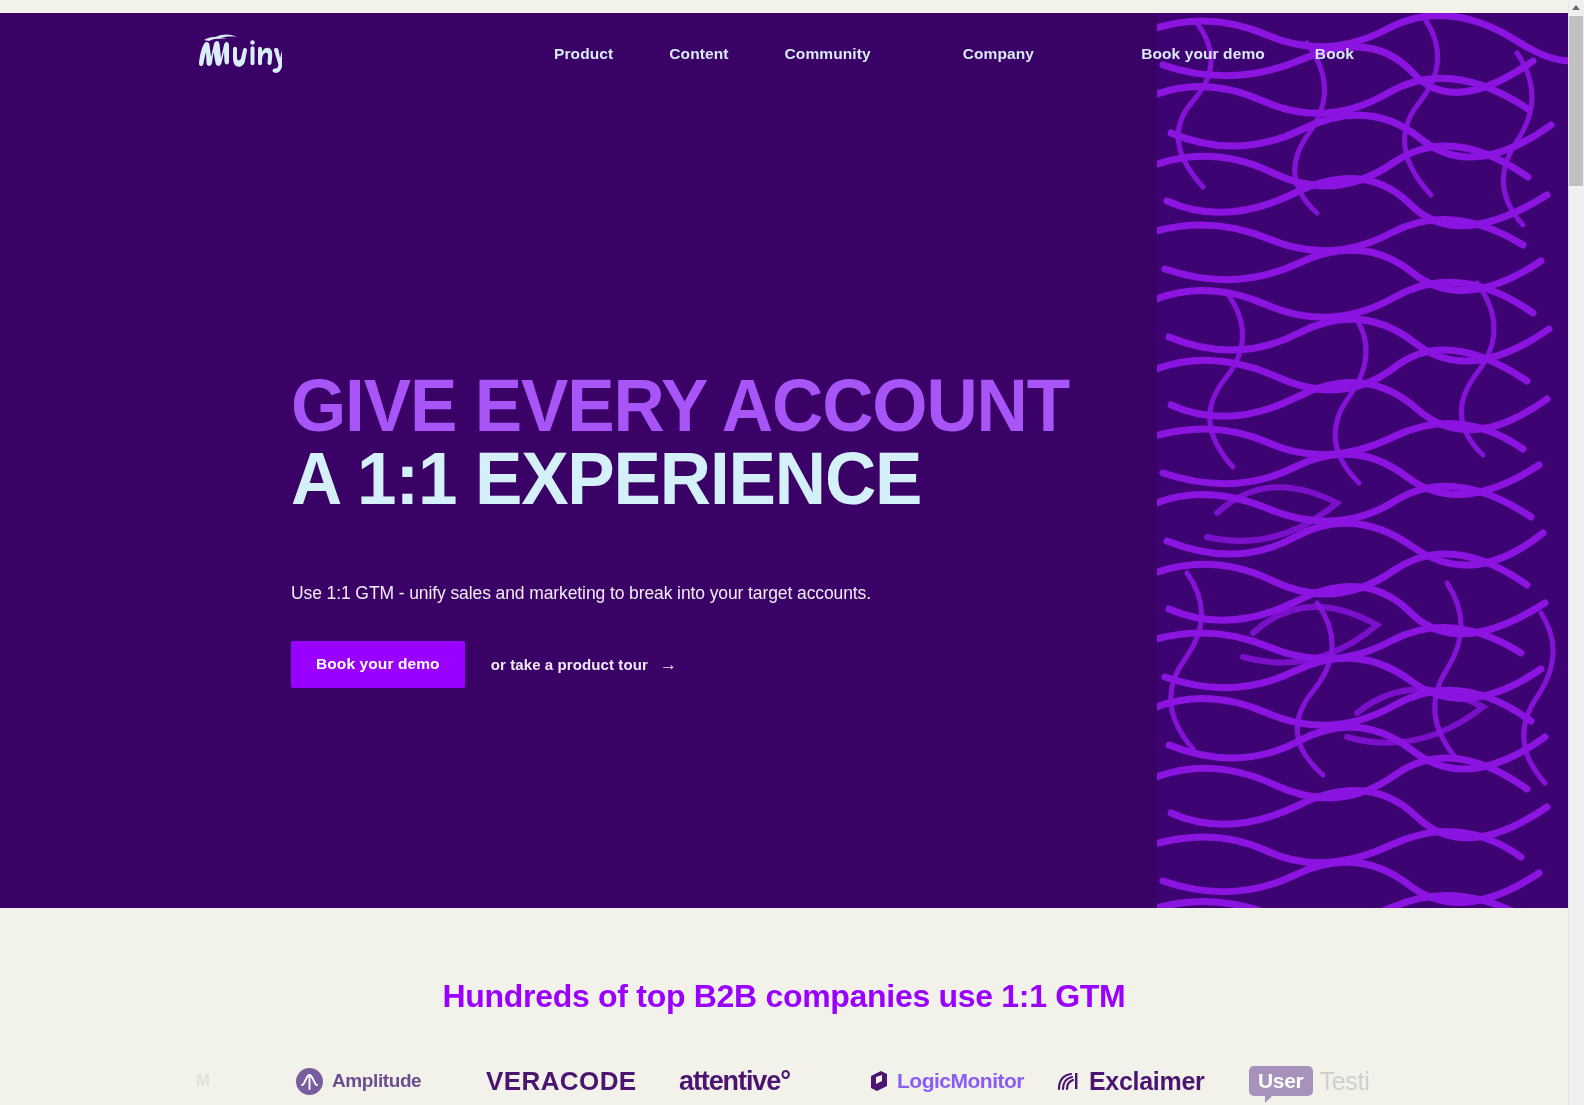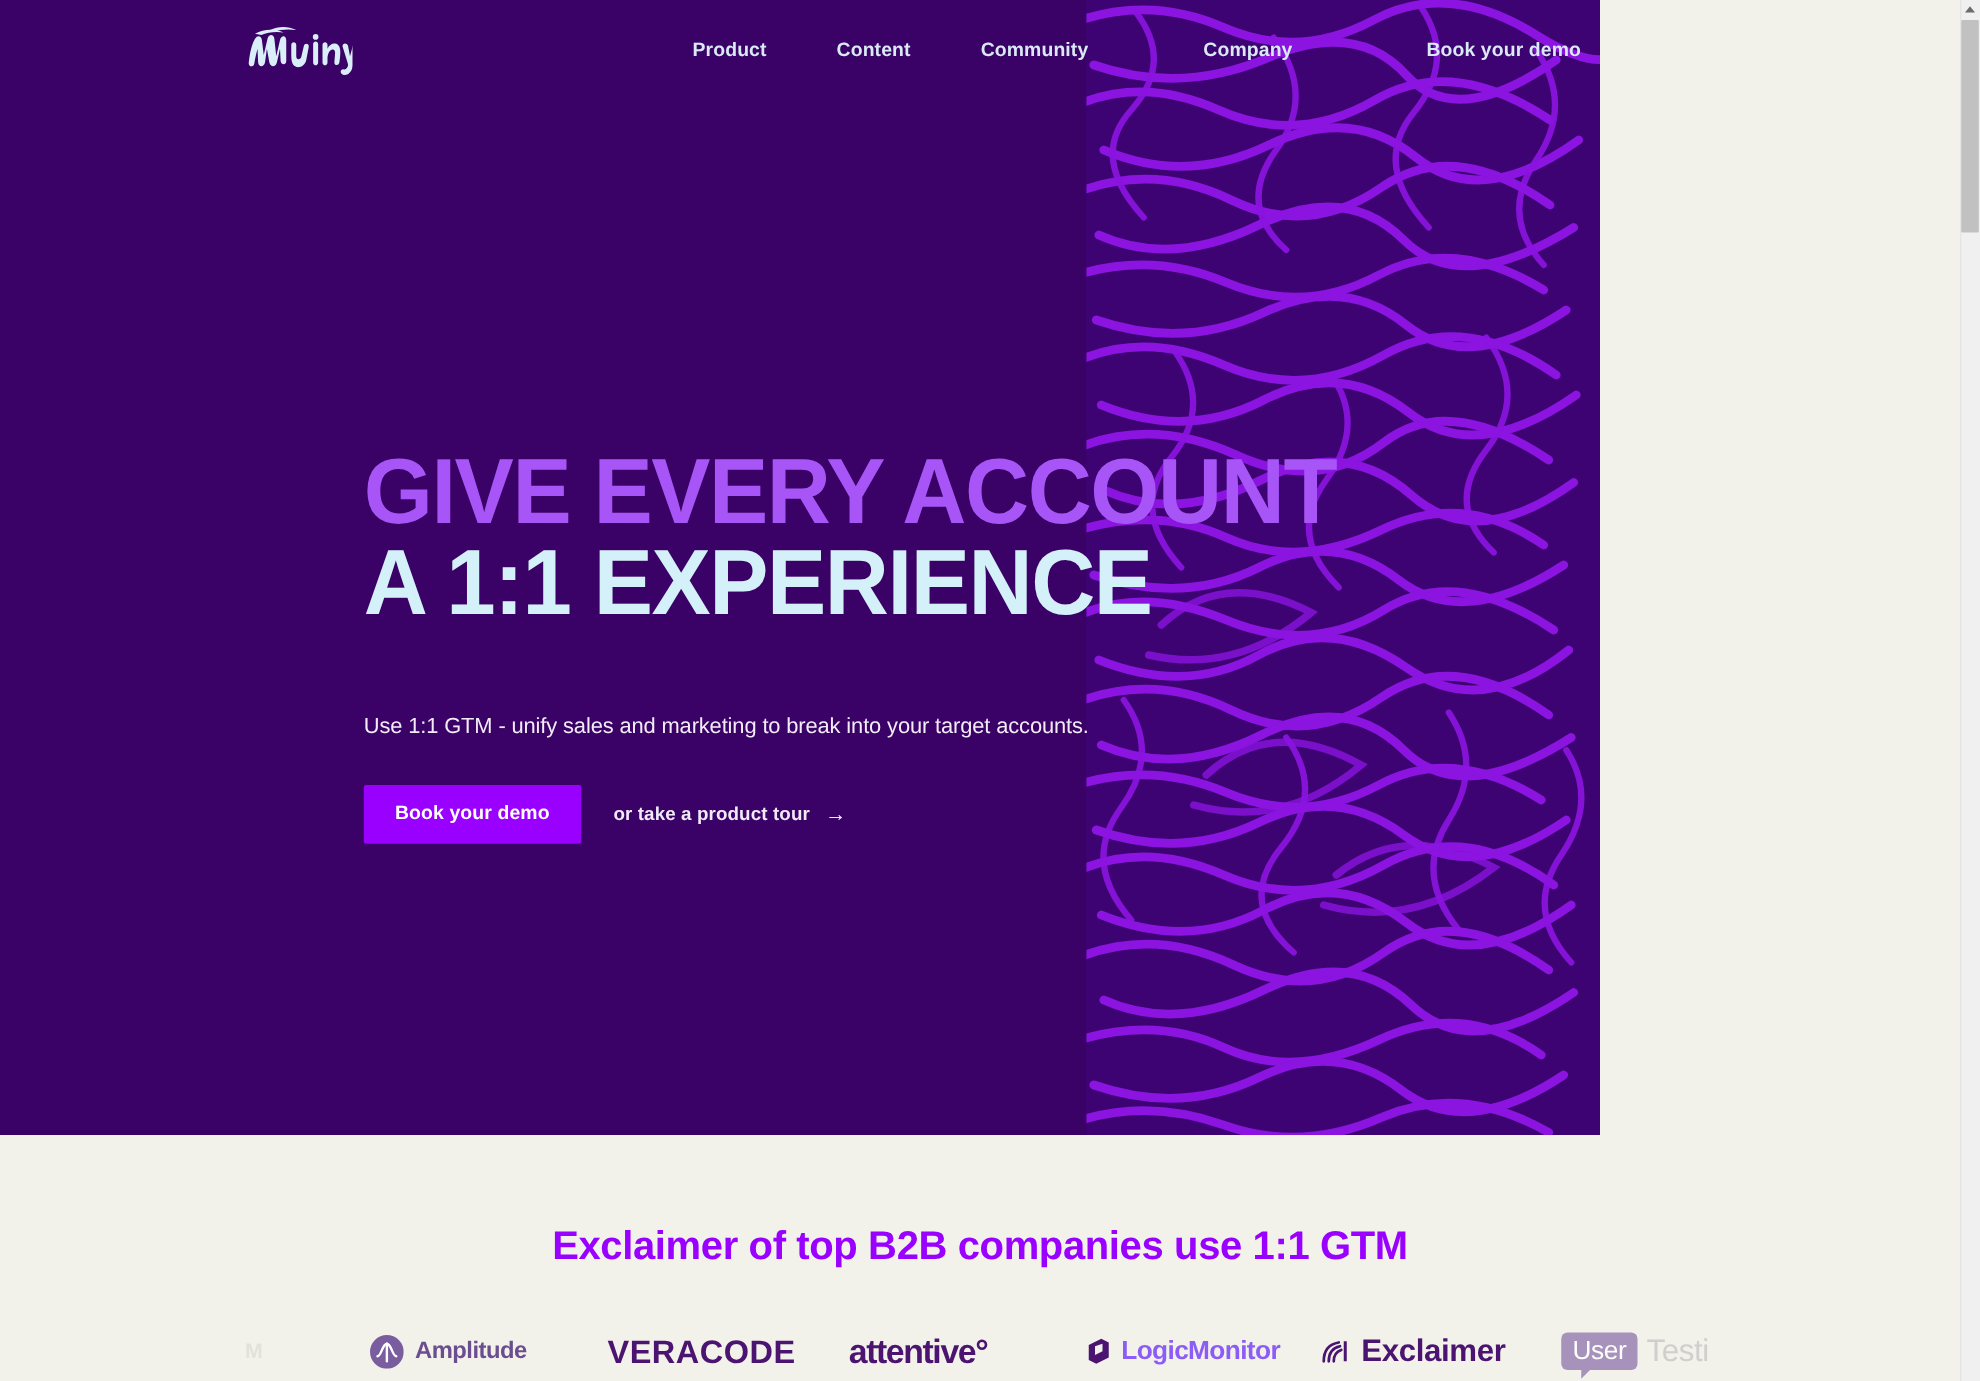--- a/index.html
+++ b/index.html
@@ -6,22 +6,22 @@
   html, body {
     width: 1584px; height: 1105px;
     overflow: hidden;
     background: #f2f2ea;
     font-family: "Liberation Sans", sans-serif;
   }
   .page { position: relative; width: 1584px; height: 1105px; overflow: hidden; }
 
   
   .hero {
-    position: absolute; left: 0; top: 0;
-    width: 1280px; height: 908px;
+    position: absolute; left: 0; top: 13px;
+    width: 1568px; height: 908px;
     background: #3a0166;
     overflow: hidden;
   }
   .hero-texture {
     position: absolute; right: 0; top: 0;
     width: 411px; height: 908px;
     background-color: #3e0372;
     overflow: hidden;
   }
   .hero-texture svg { position: absolute; left: 0; top: 0; width: 411px; height: 908px; display: block; }
@@ -272,21 +272,21 @@
         <button class="btn-demo">Book your demo</button>
         <a class="tour-link">
           <span>or take a product tour</span>
           <span class="arrow-icon">→</span>
         </a>
       </div>
     </div>
   </section>
 
   <section class="logos-section">
-    <h2 class="logos-title">Exclaimer of top B2B companies use 1:1 GTM</h2>
+    <h2 class="logos-title">Hundreds of top B2B companies use 1:1 GTM</h2>
 
     <div class="logo-strip">
 
       <div class="logo-item" style="left:196px;">
         <span class="logo-wordmark" style="color:#cfcfc8;font-size:17px;opacity:.45;">M</span>
       </div>
 
       <div class="logo-item" style="left:296px;">
         <span style="margin-right:9px;display:inline-flex;">
           <svg width="27" height="27" viewBox="0 0 27 27" aria-hidden="true">
@@ -325,21 +325,21 @@
               <path d="M11 20 Q11 13 17 11"></path>
             </g>
             <rect x="19" y="4" width="2.4" height="16" fill="#4b1470"></rect>
           </svg>
         </span>
         <span class="logo-wordmark" style="color:#4b1470;font-size:25px;letter-spacing:-0.3px;">Exclaimer</span>
       </div>
 
       <div class="logo-item" style="left:1249px;opacity:.85;">
         <span style="position:relative;display:inline-flex;align-items:center;justify-content:center;background:#9a82b5;border-radius:5px;height:30px;padding:0 9px;margin-right:7px;">
-          <span style="color:#fff;font-size:21px;font-weight:normal;letter-spacing:-0.3px;">User</span>
+          <span style="color:#fff;font-size:21px;font-weight:bold;letter-spacing:-0.3px;">User</span>
           <span style="position:absolute;bottom:-7px;left:16px;width:0;height:0;border-left:8px solid #9a82b5;border-bottom:8px solid transparent;"></span>
         </span>
         <span class="logo-wordmark" style="color:#c9c9c9;font-size:25px;letter-spacing:-0.3px;font-weight:normal;">Testi</span>
       </div>
 
     </div>
   </section>
 
   <div class="scrollbar-track">
     <div class="scrollbar-up">

